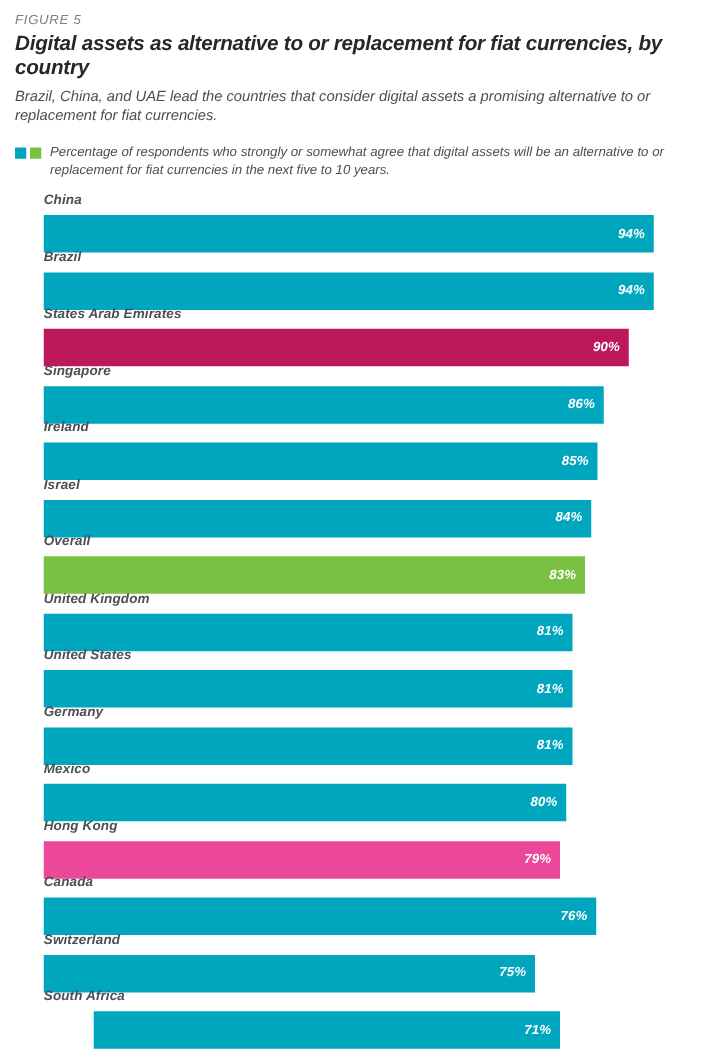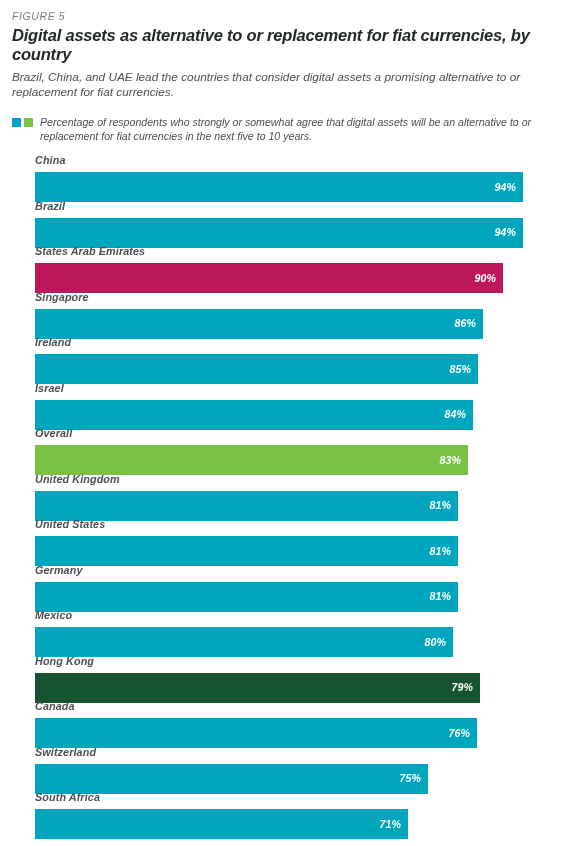--- a/index.html
+++ b/index.html
@@ -220,21 +220,21 @@
         <div class="bar-label">Mexico</div>
         <div class="bar-track">
           <div class="bar" style="width: 418px; background: rgb(0, 166, 189);">
             <span class="bar-value">80%</span>
           </div>
         </div>
       </div>
       <div class="bar-row">
         <div class="bar-label">Hong Kong</div>
         <div class="bar-track">
-          <div class="bar" style="width: 413px; background: #14532d; padding-left: 32px;">
+          <div class="bar" style="width: 413px; background: #ec4899;">
             <span class="bar-value">79%</span>
           </div>
         </div>
       </div>
       <div class="bar-row">
         <div class="bar-label">Canada</div>
         <div class="bar-track">
           <div class="bar" style="width: 398px; background: rgb(0, 166, 189); padding-left: 44px;">
             <span class="bar-value">76%</span>
           </div>
@@ -244,20 +244,20 @@
         <div class="bar-label">Switzerland</div>
         <div class="bar-track">
           <div class="bar" style="width: 393px; background: rgb(0, 166, 189);">
             <span class="bar-value">75%</span>
           </div>
         </div>
       </div>
       <div class="bar-row">
         <div class="bar-label">South Africa</div>
         <div class="bar-track">
-          <div class="bar" style="width: 373px; background: rgb(0, 166, 189);">
+          <div class="bar" style="width: 373px; background: rgb(0, 166, 189); margin-left: 40px;">
             <span class="bar-value">71%</span>
           </div>
         </div>
       </div>
     </div>
 
 </div>
 
 </body></html>

